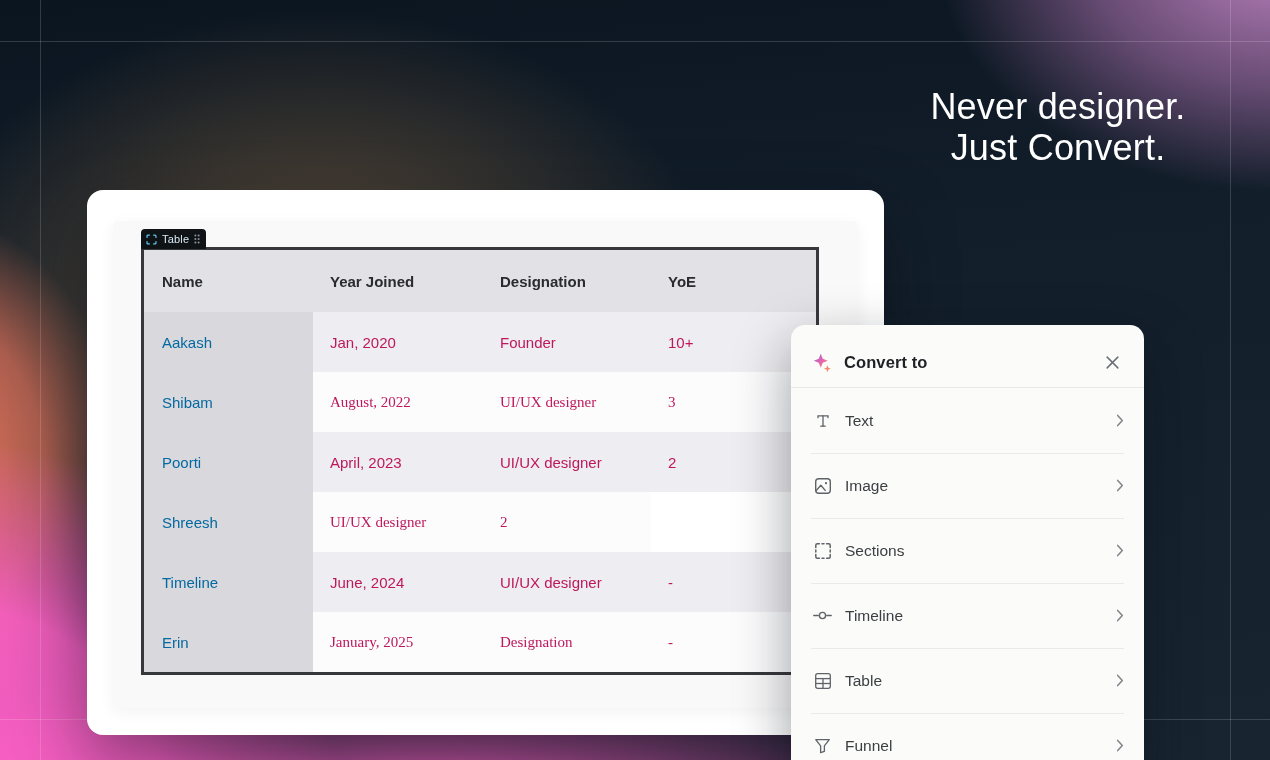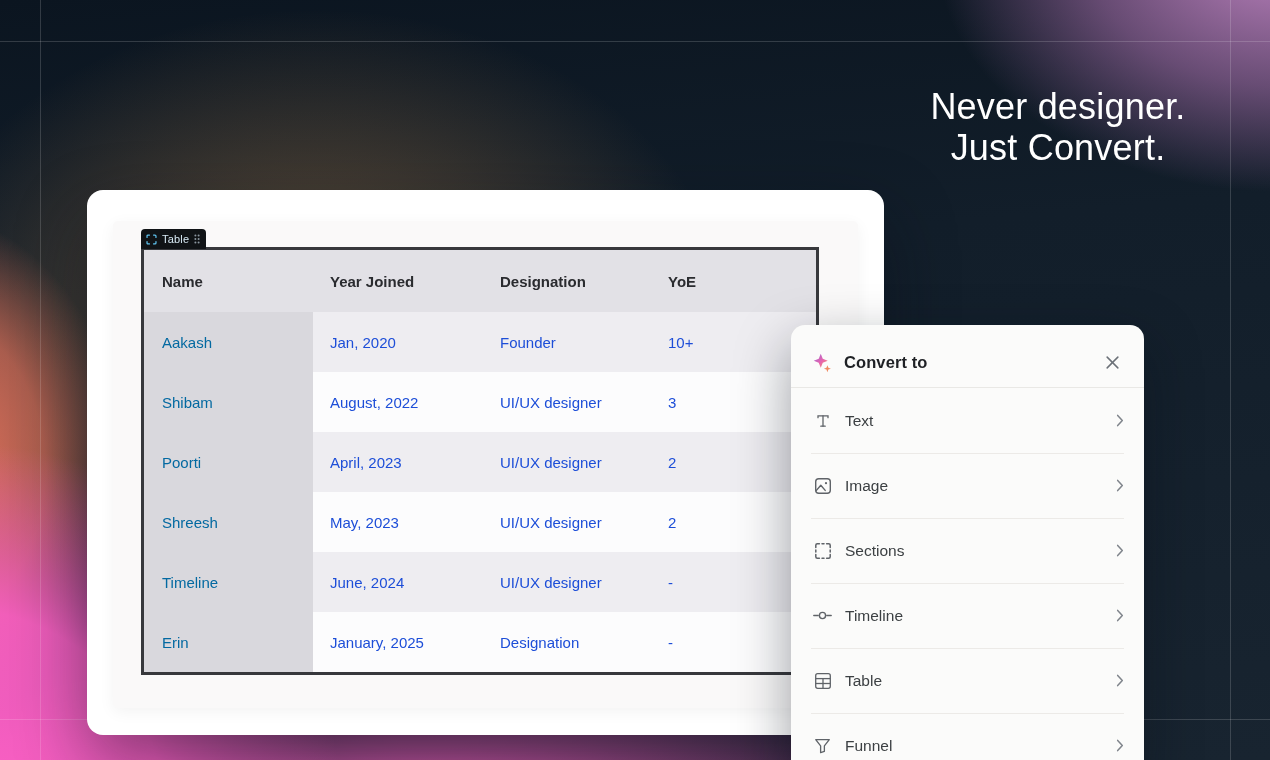--- a/index.html
+++ b/index.html
@@ -50,23 +50,23 @@
     position:absolute; left:54px; top:57px; width:678px; height:428px; z-index:4;
     border:3px solid #37383c; background:#ffffff;
     display:flex; flex-direction:column;
   }
   .trow { display:grid; grid-template-columns:169px 170px 168px 1fr; flex:1; }
   .trow.thead { flex:0 0 62px; }
   .tcell { display:flex; align-items:center; font-size:15px; padding-left:17px; }
   .tcell.c0 { padding-left:18px; }
   .thead .tcell { background:#e2e1e6; color:#2a2b2f; font-weight:700; }
   .trow.data .tcell.c0 { background:#d9d8dd; color:#0369a1; font-weight:500; }
-  .trow.data .tcell { color:#1d4ed8; }
+  .trow.data .tcell { color:#be185d; }
   .trow.data.odd  .tcell:not(.c0) { background:#eeedf1; }
-  .trow.data.even .tcell:not(.c0) { background:#fcfcfd; }
+  .trow.data.even .tcell:not(.c0) { background:#fcfcfd;font-family:Liberation Serif, serif; }
 
   
   .panel {
     position:absolute; left:791px; top:325px; width:353px; z-index:6;
     background:#fbfbfa; border-radius:14px;
     box-shadow:0 20px 55px rgba(8,14,24,0.4);
     padding-bottom:10px;
   }
   .panel-header {
     height:63px; display:flex; align-items:center; gap:11px;
@@ -147,21 +147,20 @@
         <div class="tcell c3">3</div>
       </div>
       <div class="trow data odd">
         <div class="tcell c0">Poorti</div>
         <div class="tcell c1">April, 2023</div>
         <div class="tcell c2">UI/UX designer</div>
         <div class="tcell c3">2</div>
       </div>
       <div class="trow data even">
         <div class="tcell c0">Shreesh</div>
-        <div class="tcell c1">May, 2023</div>
         <div class="tcell c2">UI/UX designer</div>
         <div class="tcell c3">2</div>
       </div>
       <div class="trow data odd">
         <div class="tcell c0">Timeline</div>
         <div class="tcell c1">June, 2024</div>
         <div class="tcell c2">UI/UX designer</div>
         <div class="tcell c3">-</div>
       </div>
       <div class="trow data even">

